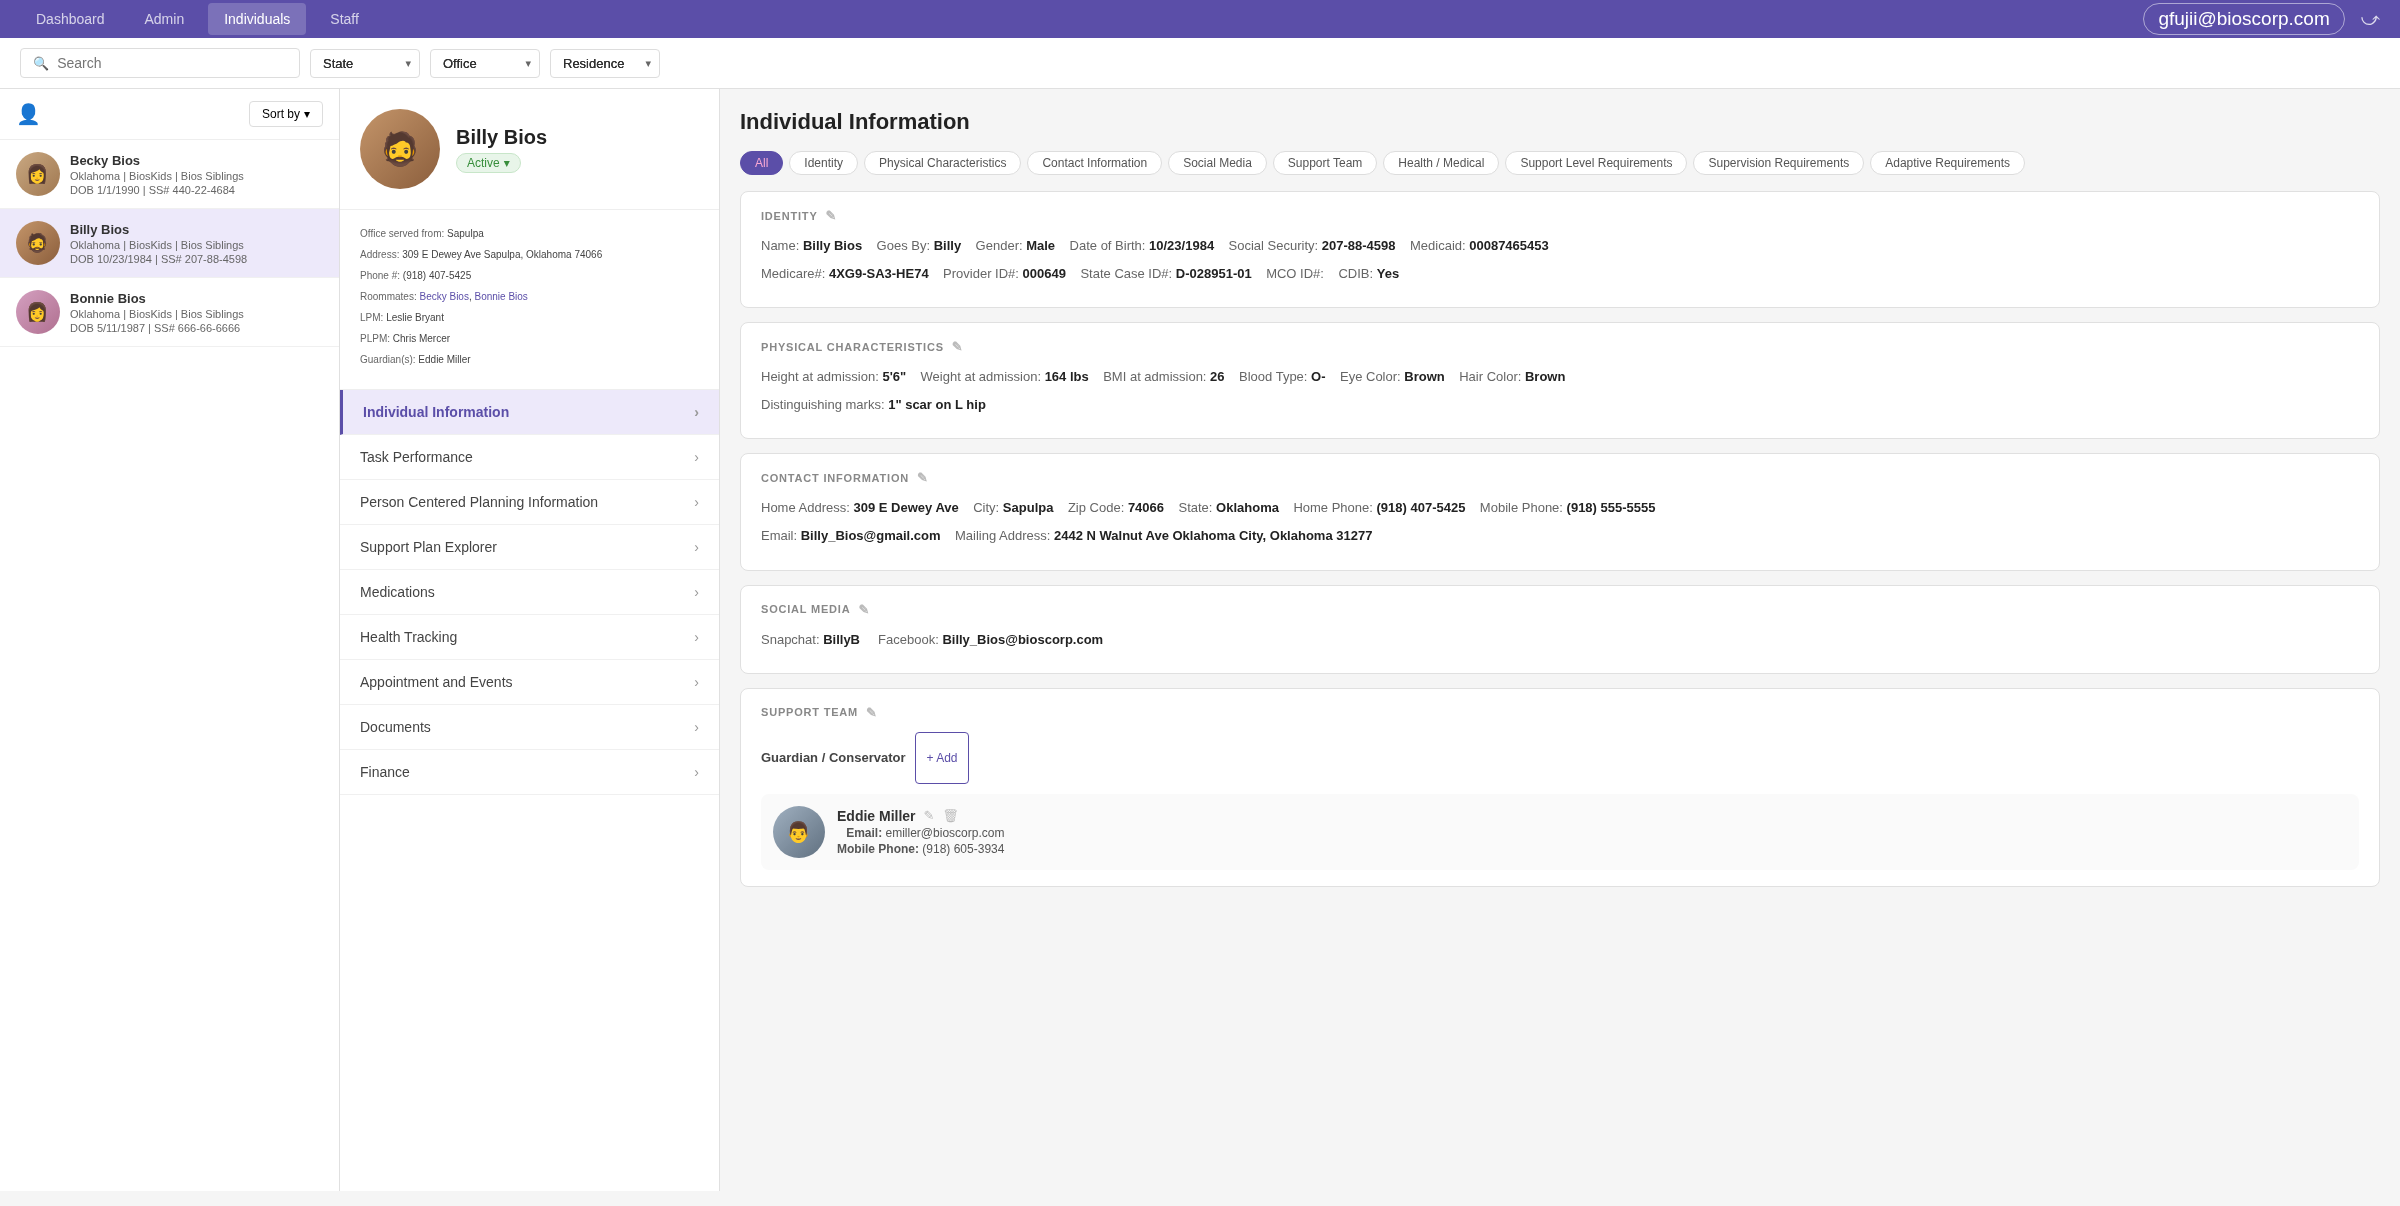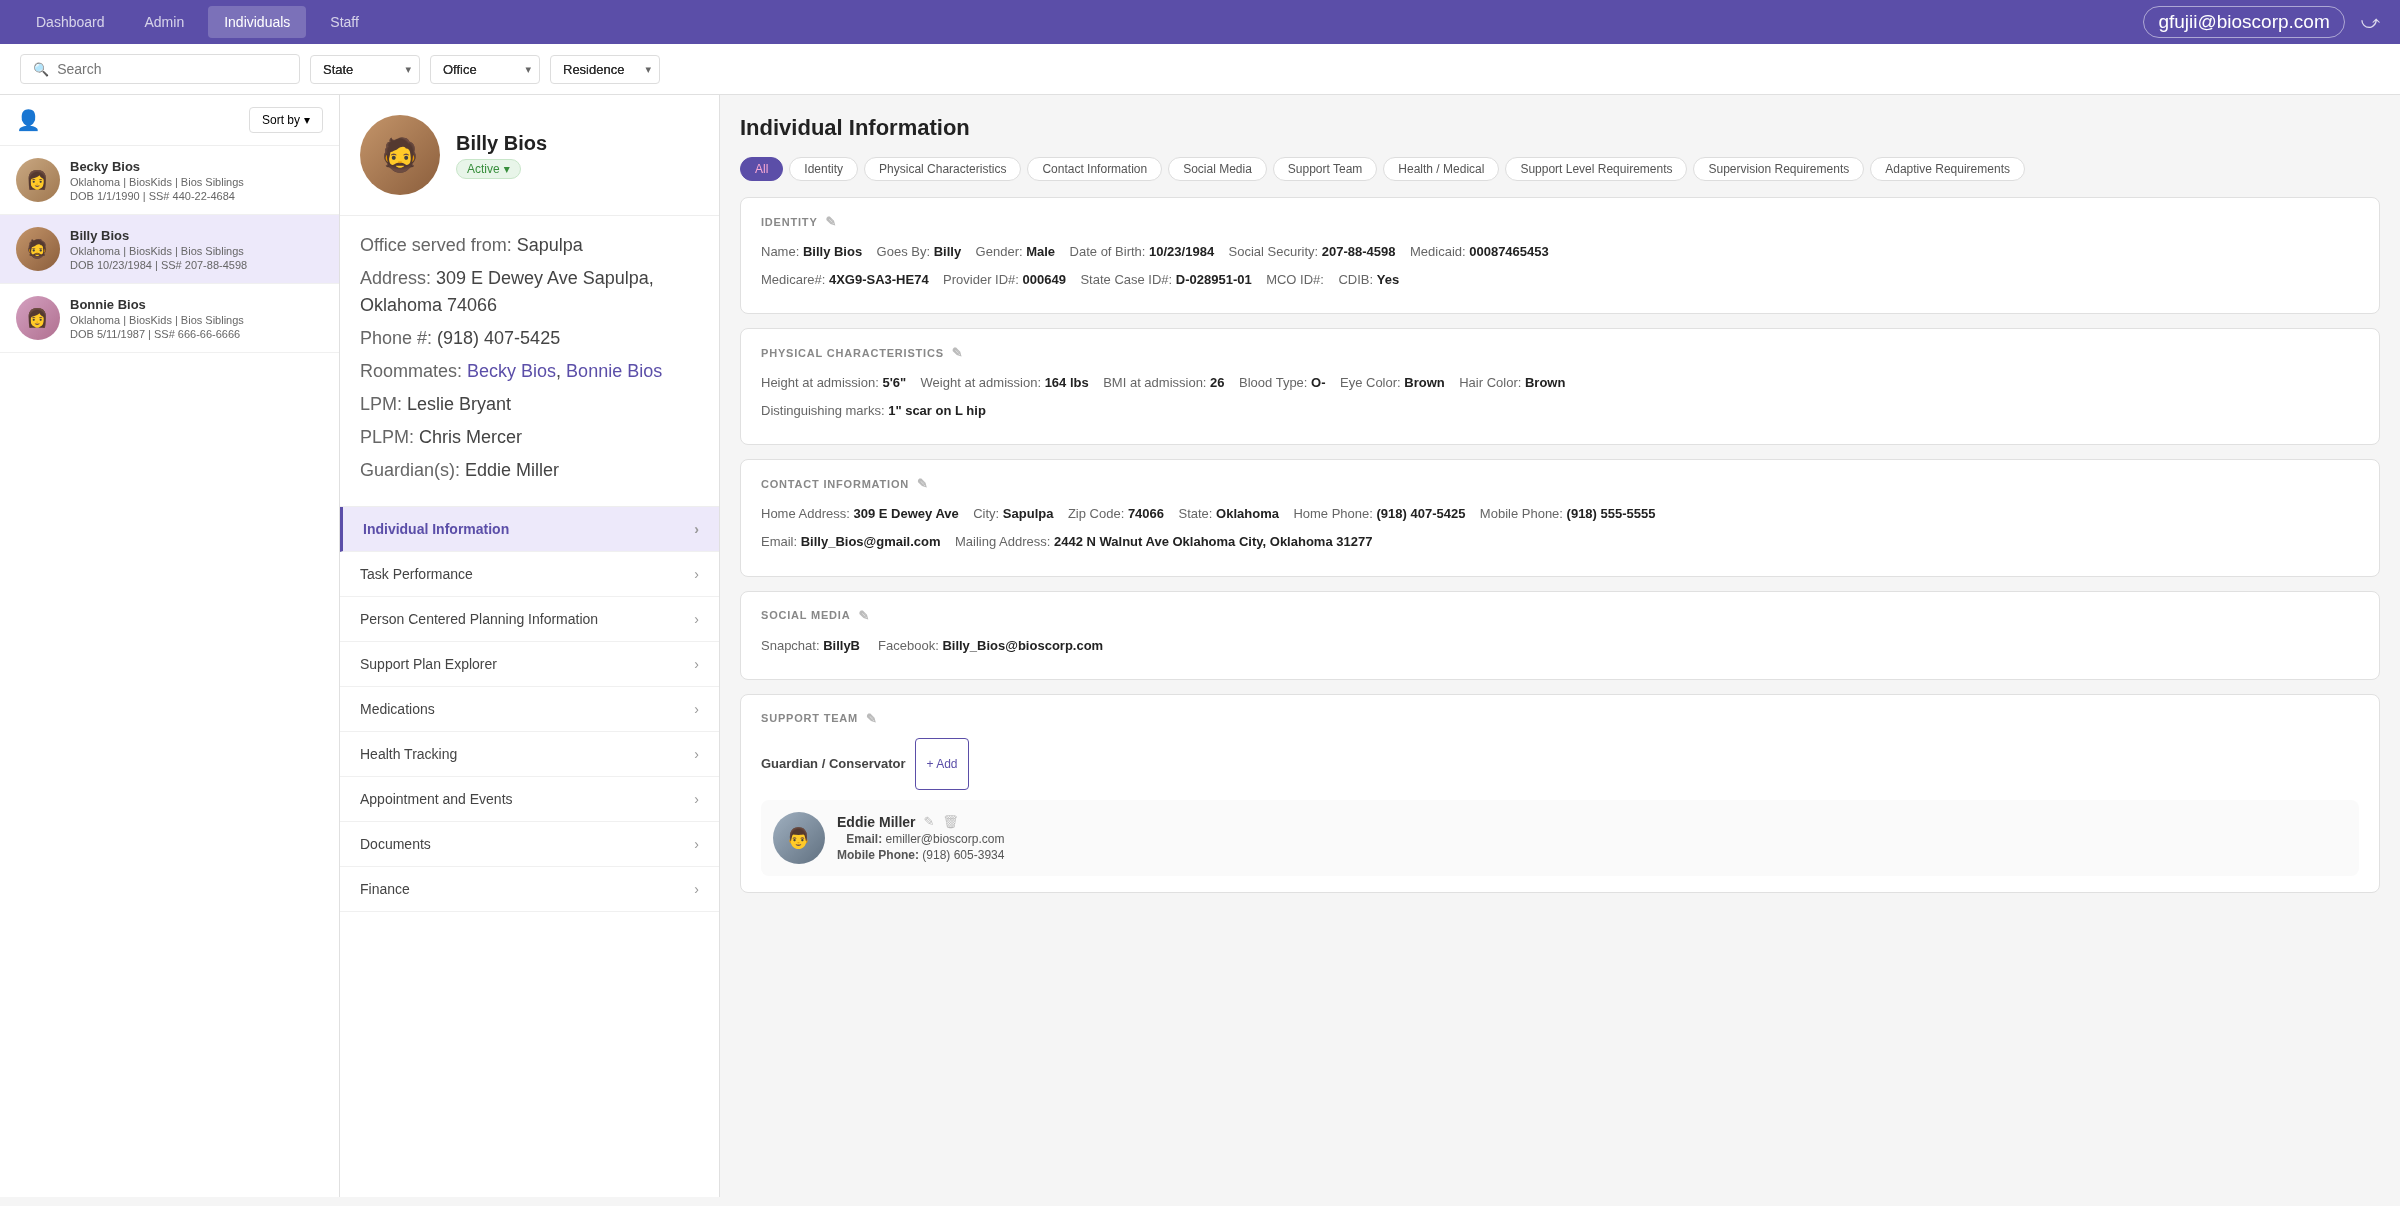--- a/index.html
+++ b/index.html
@@ -4,21 +4,21 @@
   <style>
     * { box-sizing: border-box; margin: 0; padding: 0; }
     body { font-family: -apple-system, BlinkMacSystemFont, 'Segoe UI', sans-serif; font-size: 13px; background: #f5f5f5; color: #333; }
 
     
     .top-nav {
       background: #5b4ea8;
       display: flex;
       align-items: center;
       padding: 0 20px;
-      height: 44px;
+      height: 38px;
       gap: 8px;
     }
     .nav-tab {
       color: rgba(255,255,255,0.75);
       padding: 8px 16px;
       cursor: pointer;
       font-size: 14px;
       border-radius: 4px;
     }
     .nav-tab.active {
@@ -181,21 +181,21 @@
       font-size: 12px;
       display: inline-flex;
       align-items: center;
       gap: 4px;
       margin-top: 4px;
     }
     .profile-details {
       padding: 16px 20px;
       border-bottom: 1px solid #eee;
     }
-    .profile-detail-row { font-size: 18px; color: #444; margin-bottom: 6px; line-height: 1.5; }
+    .profile-detail-row { font-size: 10px; color: #444; margin-bottom: 6px; line-height: 1.5; }
     .profile-detail-link { color: #5b4ea8; text-decoration: none; }
 
     
     .nav-menu-item {
       display: flex;
       align-items: center;
       justify-content: space-between;
       padding: 14px 20px;
       cursor: pointer;
       border-bottom: 1px solid #f0f0f0;

